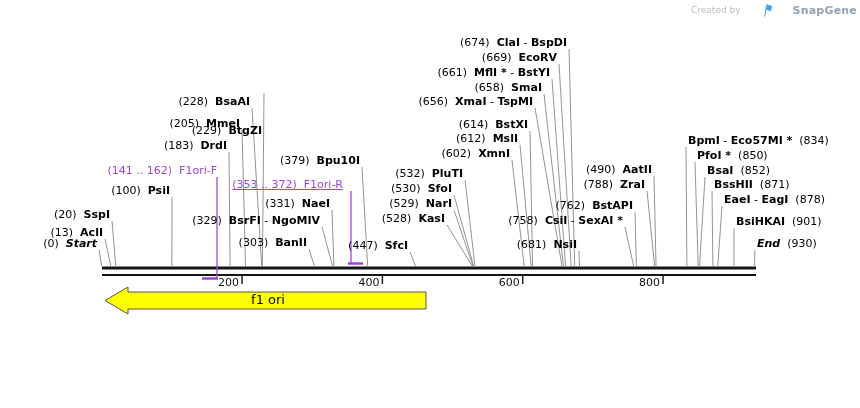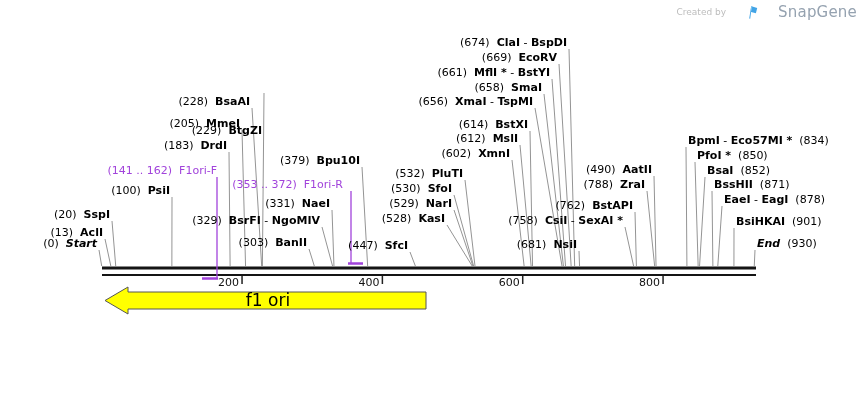--- a/index.html
+++ b/index.html
@@ -5,27 +5,27 @@
   html,body{margin:0;padding:0;background:#fff;}
   #canvas{position:relative;width:860px;height:408px;background:#ffffff;
           font-family:"DejaVu Sans",sans-serif;overflow:hidden;}
   #map-svg{position:absolute;left:0;top:0;}
   .enz{position:absolute;font-size:11px;line-height:13px;white-space:pre;color:#000;}
   .s0{font-weight:normal;}
   .s1{font-weight:bold;}
   .s2{font-weight:bold;font-style:italic;}
   .purple{color:#a143db;}
   .ruler-num{position:absolute;font-size:11px;line-height:12px;color:#111;white-space:pre;}
-  #f1-label{position:absolute;transform:translateX(-50%);font-size:17px;line-height:14px;color:#000;}
+  #f1-label{position:absolute;transform:translateX(-50%);font-size:13px;line-height:14px;color:#000;}
   #title{position:absolute;left:0;right:0;top:366px;text-align:center;
          font-size:15px;font-weight:bold;color:#000;}
   #bp-len{position:absolute;left:0;right:0;top:387px;text-align:center;font-size:11px;color:#333;}
   #watermark{position:absolute;top:3px;right:3px;display:flex;align-items:center;gap:20px;}
   #wm-created{font-size:9px;color:#bdbdbd;}
-  #wm-brand{font-size:15px;font-weight:400;color:#95a2b0;letter-spacing:.2px;}
+  #wm-brand{font-size:11px;font-weight:700;color:#95a2b0;letter-spacing:.2px;}
 </style>
 </head>
 <body>
 
 <div id="canvas">
   <svg id="map-svg" width="860" height="408">
       <polygon points="105,300.5 128,287 128,292 426,292 426,309 128,309 128,314" fill="#ffff00" stroke="#555555" stroke-width="1"></polygon>
       <rect x="102" y="266.5" width="654" height="3" fill="#151515"></rect>
       <rect x="102" y="274" width="654" height="2" fill="#151515"></rect>
       <rect x="241.29000000000002" y="276" width="1.5" height="8" fill="#222222"></rect>
@@ -110,21 +110,21 @@
       <div class="enz" style="right: 215px; top: 178px;"><span class="s0">(788)  </span><span class="s1">ZraI</span></div>
       <div class="enz" style="right: 208px; top: 163px;"><span class="s0">(490)  </span><span class="s1">AatII</span></div>
       <div class="enz" style="left: 688px; top: 134px;"><span class="s1">BpmI</span><span class="s0"> - </span><span class="s1">Eco57MI *</span><span class="s0">  (834)</span></div>
       <div class="enz" style="left: 697px; top: 149px;"><span class="s1">PfoI *</span><span class="s0">  (850)</span></div>
       <div class="enz" style="left: 707px; top: 164px;"><span class="s1">BsaI</span><span class="s0">  (852)</span></div>
       <div class="enz" style="left: 714px; top: 178px;"><span class="s1">BssHII</span><span class="s0">  (871)</span></div>
       <div class="enz" style="left: 724px; top: 193px;"><span class="s1">EaeI</span><span class="s0"> - </span><span class="s1">EagI</span><span class="s0">  (878)</span></div>
       <div class="enz" style="left: 736px; top: 215px;"><span class="s1">BsiHKAI</span><span class="s0">  (901)</span></div>
       <div class="enz" style="left: 757px; top: 237px;"><span class="s2">End</span><span class="s0">  (930)</span></div>
       <div class="enz purple" style="right: 643px; top: 164px;"><span class="s0">(141 .. 162)  F1ori-F</span></div>
-      <div class="enz purple" style="right: 517px; top: 178px;"><span class="s0">(353 .. 372)  F1ori-R</span></div>
+      <div class="enz purple" style="right: 517px; top: 178px; text-decoration: underline;"><span class="s0">(353 .. 372)  F1ori-R</span></div>
     </div>
 
   <div id="f1-label" style="left: 268px; top: 293px;">f1 ori</div>
 
 
   <div id="watermark">
     <span id="wm-created">Created by</span>
     <svg width="12" height="14" viewBox="0 0 12 14">
       <path d="M3.2,13.6 L5.2,1.2 L6.3,1.4 L11.2,3.0 L9.9,8.2 L5.1,6.9 L4.2,13.8 Z" fill="#42a4e6"></path>
       <path d="M5.2,1.2 L6.3,1.4 L5.6,5.7 L4.6,5.4 Z" fill="#7cc4f0"></path>

